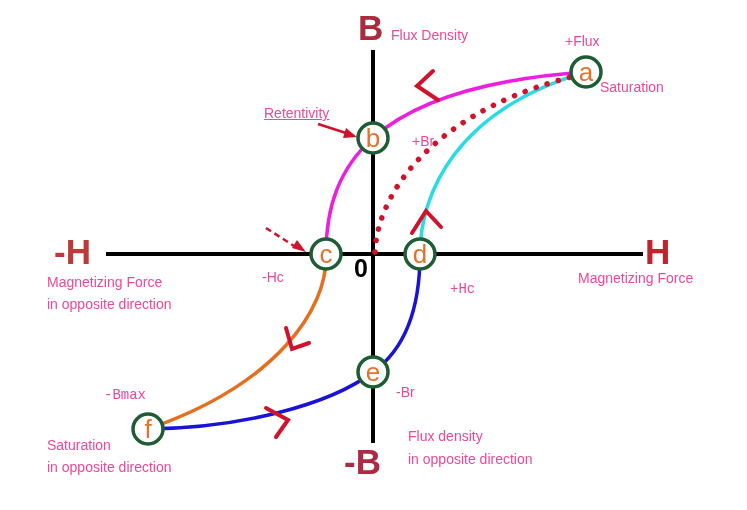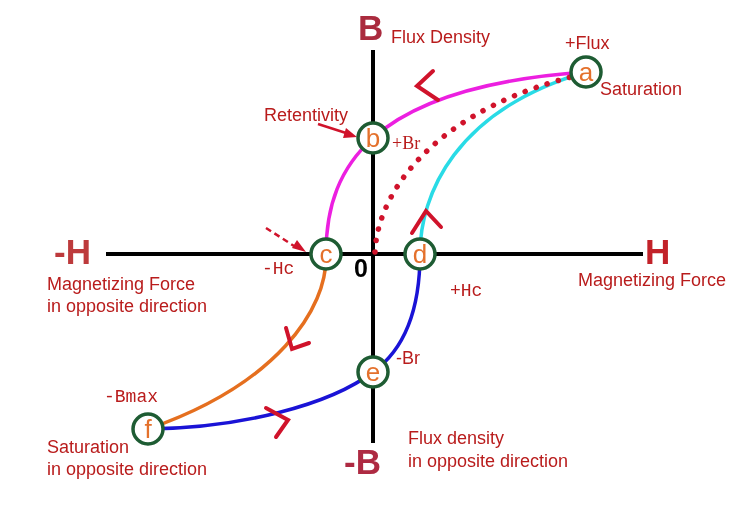--- a/index.html
+++ b/index.html
@@ -1,21 +1,21 @@
 <!DOCTYPE html>
 <html><head>
 <meta charset="utf-8">
 <style>
   html,body{margin:0;padding:0;background:#fff;}
   .stage{
     position:relative;width:747px;height:510px;background:#ffffff;
     font-family:"Liberation Sans", sans-serif;overflow:hidden;
   }
   .stage svg{position:absolute;left:0;top:0;}
-  .lbl{position:absolute;font-size:18px;color:#b91c1c;white-space:nowrap;line-height:1.15;}
+  .lbl{position:absolute;font-size:14px;color:#ec4899;white-space:nowrap;line-height:1.15;}
   .axis-letter{position:absolute;font-size:35px;font-weight:bold;white-space:nowrap;line-height:1;}
   .b-col{color:#aa2b3e;}
   .negb-col{color:#ae2a42;}
   .h-col{color:#c22229;}
   .negh-col{color:#bd3a3c;}
   .origin{position:absolute;font-size:25px;font-weight:bold;color:#000;line-height:1;}
   .pt-letter{
     position:absolute;width:34px;height:34px;display:flex;align-items:center;justify-content:center;
     font-size:26px;color:#e4712c;line-height:1;
   }
@@ -77,22 +77,22 @@
 
   <div class="lbl" style="left:391px;top:27px;">Flux Density</div>
   <div class="lbl" style="left:578px;top:270px;">Magnetizing Force</div>
   <div class="lbl" style="left:47px;top:274px;">Magnetizing Force</div>
   <div class="lbl" style="left:47px;top:296px;">in opposite direction</div>
   <div class="lbl" style="left:408px;top:428px;">Flux density</div>
   <div class="lbl" style="left:408px;top:451px;">in opposite direction</div>
 
   <div class="lbl" style="left:565px;top:33px;">+Flux</div>
   <div class="lbl" style="left:600px;top:79px;">Saturation</div>
-  <div class="lbl" style="left:264px;top:105px;">Retentivity</div>
-  <div class="lbl" style="left:392px;top:133px;font-family:Liberation Serif, serif;">+Br</div>
-  <div class="lbl" style="left:262px;top:259px;font-family:Liberation Mono, monospace;">-Hc</div>
+  <div class="lbl" style="left:264px;top:105px;text-decoration:underline;">Retentivity</div>
+  <div class="lbl" style="left:412px;top:133px;">+Br</div>
+  <div class="lbl" style="left:262px;top:269px;">-Hc</div>
   <div class="lbl" style="left:450px;top:281px;font-family:Liberation Mono, monospace;">+Hc</div>
-  <div class="lbl" style="left:396px;top:348px;">-Br</div>
+  <div class="lbl" style="left:396px;top:384px;">-Br</div>
   <div class="lbl" style="left:104px;top:387px;font-family:Liberation Mono, monospace;">-Bmax</div>
   <div class="lbl" style="left:47px;top:437px;">Saturation</div>
   <div class="lbl" style="left:47px;top:459px;">in opposite direction</div>
 
 </div>
 
 </body></html>

